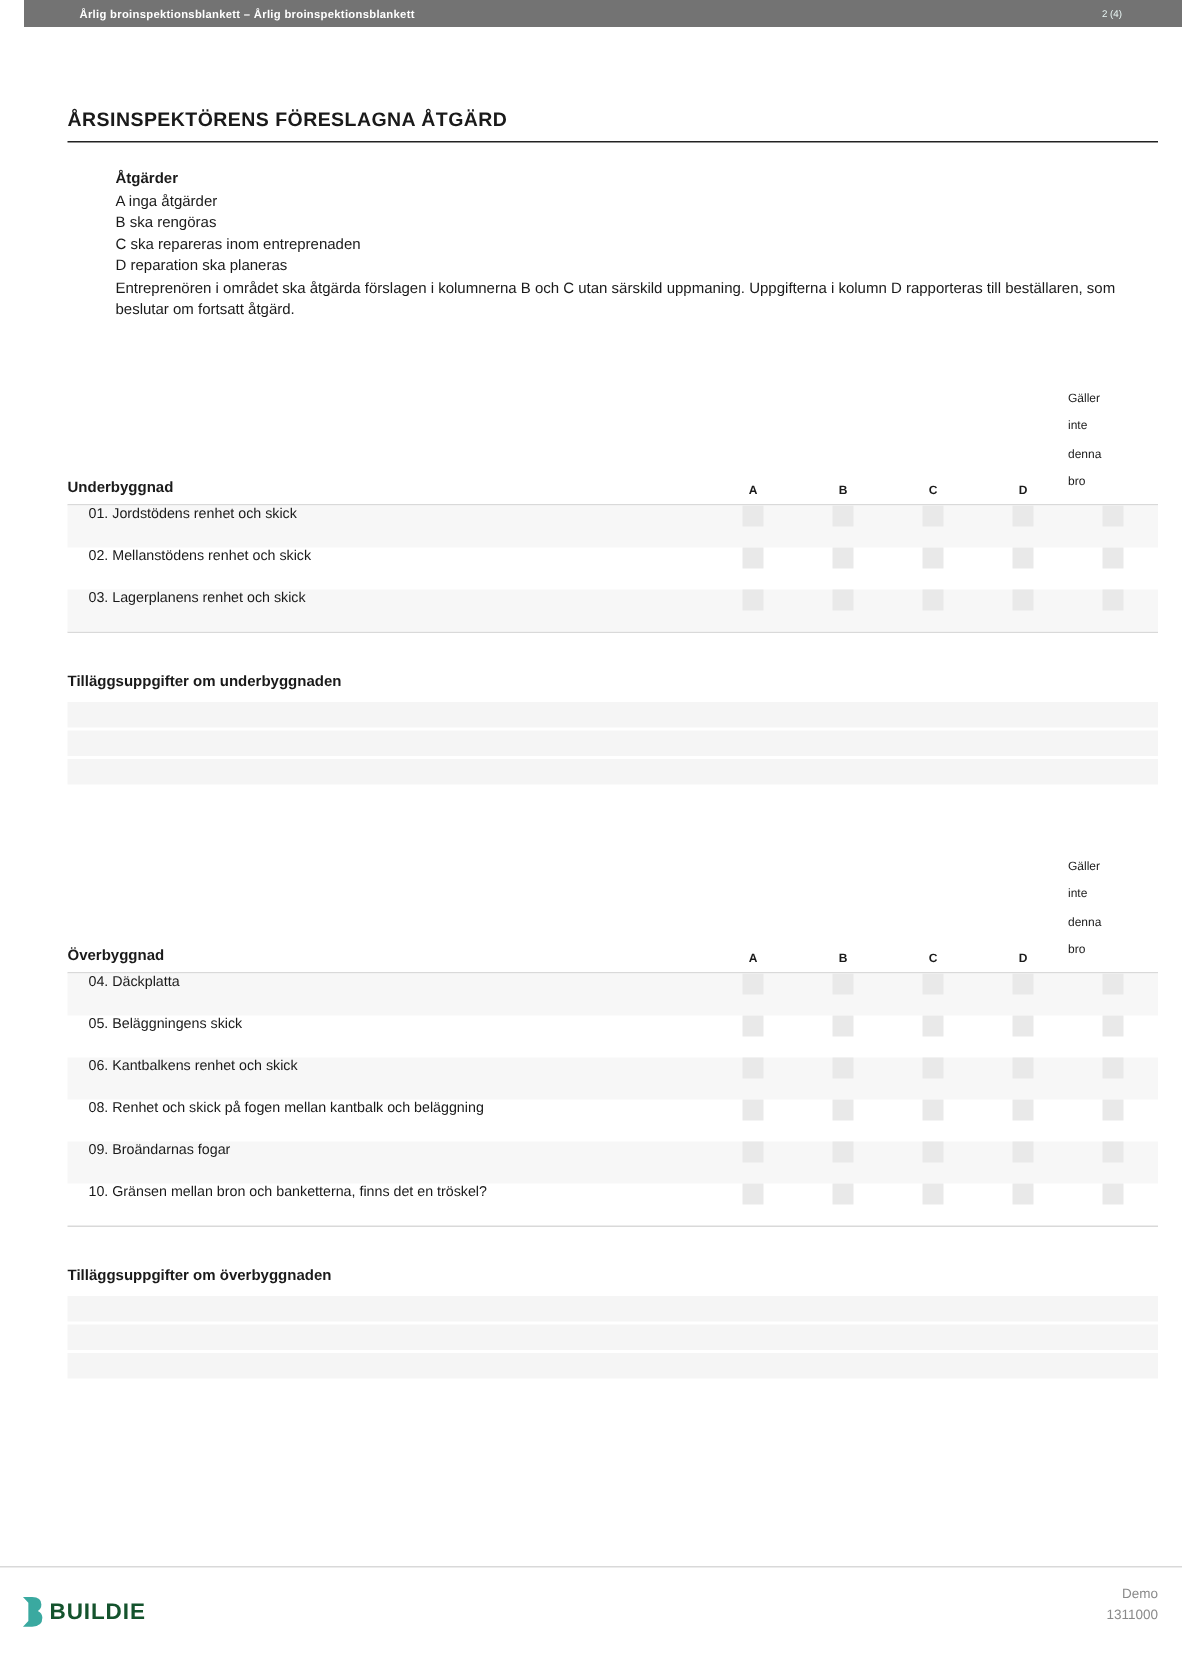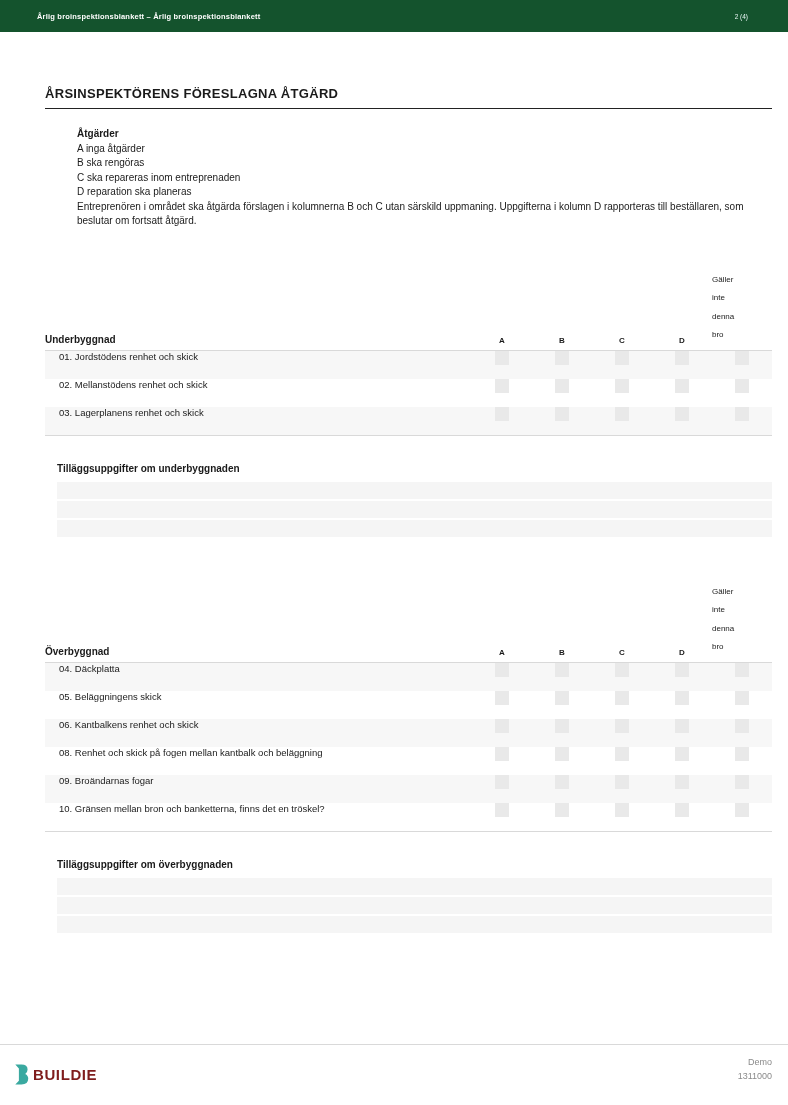--- a/index.html
+++ b/index.html
@@ -7,24 +7,25 @@
   body {
     width: 788px; height: 1105px;
     background: #ffffff;
     font-family: "Liberation Sans", sans-serif;
     color: #1a1a1a;
     position: relative;
     overflow: hidden;
   }
   
   .topbar {
-    height: 32px;
-    background: #14532d;
+    height: 18px;
+    background: #737373;
     display: flex; align-items: center; justify-content: space-between;
     padding: 0 40px 0 37px;
+    margin-left: 16px;
   }
   .topbar-title { color: #ffffff; font-size: 7.5px; font-weight: bold; letter-spacing: .2px; }
   .topbar-page  { color: #eaf7f5; font-size: 6.5px; }
 
   .content { margin: 0 16px 0 45px; }
 
   .section-title {
     margin: 54px 0 0 0;
     font-size: 13px; font-weight: bold; letter-spacing: .3px;
     border-bottom: 1px solid #222222;
@@ -48,35 +49,35 @@
 
   
   .tbl-body { border-bottom: 1px solid #d9d9d9; }
   .trow { display: flex; align-items: flex-start; height: 28px; font-size: 9.5px; }
   .trow:nth-child(odd) { background: #f7f7f7; }
   .trow-label { flex: 1; padding-left: 14px; }
   .chk-cell { width: 60px; display: flex; justify-content: center; }
   .chk { width: 14px; height: 14px; background: #e9e9e9; }
 
   
-  .extra { margin-top: 27px; margin-left: 12px; }
+  .extra { margin-top: 27px; }
   .extra-heading { font-size: 10px; font-weight: bold; margin-bottom: 8px; }
   .extra-line { height: 17px; background: #f5f5f5; margin-bottom: 2px; }
 
   
   .footer {
     position: absolute; left: 0; right: 0; top: 1044px;
     border-top: 1px solid #d9d9d9;
   }
   .footer-inner {
     display: flex; justify-content: space-between; align-items: flex-start;
     padding: 0 16px 0 12px;
   }
   .logo { display: flex; align-items: center; gap: 4px; margin-top: 19px; }
-  .logo-text { color: #7f1d1d; font-weight: bold; font-size: 15px; letter-spacing: .6px; }
+  .logo-text { color: #14532d; font-weight: bold; font-size: 15px; letter-spacing: .6px; }
   .footer-right { text-align: right; font-size: 9px; color: #8a8a8a; line-height: 13.5px; margin-top: 11px; }
 </style>
 </head>
 <body>
 
 <div class="topbar">
   <span class="topbar-title">Årlig broinspektionsblankett – Årlig broinspektionsblankett</span>
   <span class="topbar-page">2 (4)</span>
 </div>
 

